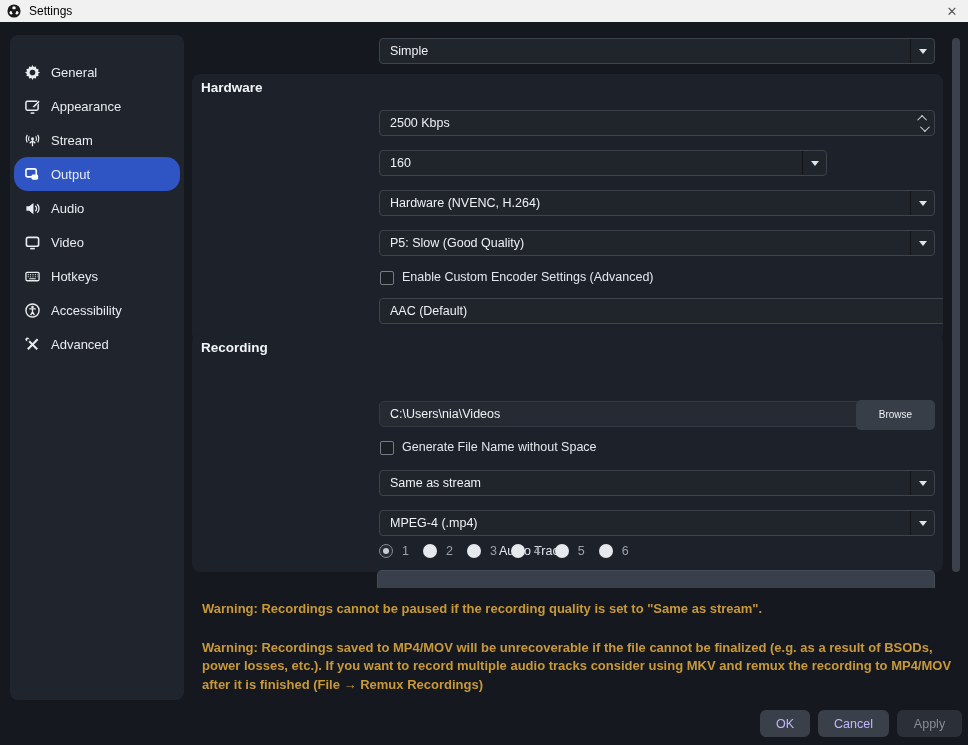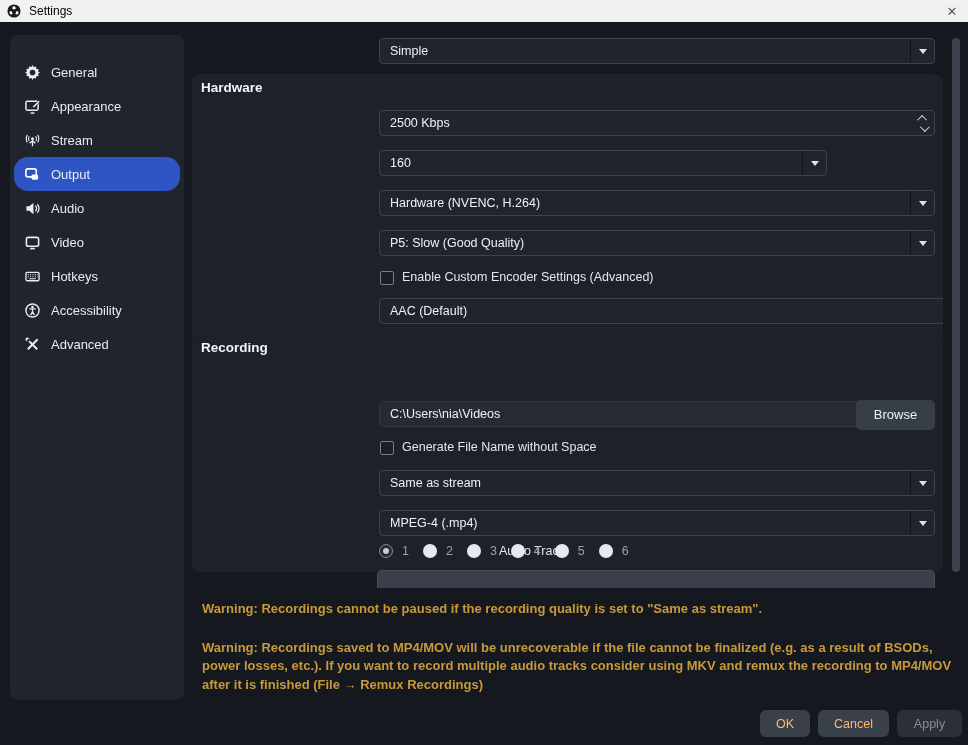--- a/index.html
+++ b/index.html
@@ -84,42 +84,42 @@
   .chev { width:7px; height:7px; border-left:1.6px solid #d6dbe1; border-top:1.6px solid #d6dbe1; }
   .chev.up { transform:rotate(45deg) translateY(2px); }
   .chev.down { transform:rotate(225deg) translateY(2px); }
   .checkbox {
     position:absolute; width:14px; height:14px;
     background:#1a1e25; border:1px solid #777d85; border-radius:2px;
   }
   .check-label { position:absolute; font-size:12.5px; color:#e3e7ed; white-space:nowrap; }
   .btn {
     position:absolute; background:#383e48; border-radius:5px;
-    font-size:13px; color:#eef1f5; text-align:center;
+    font-size:10px; color:#eef1f5; text-align:center;
   }
   .radio-group { position:absolute; display:flex; align-items:center; gap:9px; }
   .radio { width:14px; height:14px; border-radius:50%; background:#e6eaee; }
   .radio.checked {
     background:#262b33; border:1px solid #858b93; position:relative;
   }
   .radio.checked::after {
     content:""; position:absolute; left:3px; top:3px; width:6px; height:6px;
     border-radius:50%; background:#c6ccd3;
   }
   .radio-num { font-size:12.5px; color:#9aa1aa; margin-right:5px; }
   
   .vscroll-track { position:absolute; left:950px; top:32px; width:12px; height:556px; }
   .vscroll-thumb { position:absolute; left:2px; top:6px; width:8px; height:534px; background:#3c424d; border-radius:4px; }
   
   .warnings { position:absolute; left:202px; top:600px; width:752px; }
   .warn { font-size:13px; font-weight:bold; color:#c8993a; line-height:18.5px; }
   .warn + .warn { margin-top:20px; }
   
   .footer-btn { position:absolute; top:710px; height:27px; border-radius:6px;
-    background:#3a404a; color:#fdba74; font-size:12.5px;
+    background:#3a404a; color:#c4b5fd; font-size:12.5px;
     display:flex; align-items:center; justify-content:center; }
   .footer-btn.disabled { background:#2b2f37; color:#878d95; }
 </style>
 </head>
 <body>
 
 <div class="titlebar">
   <svg class="obs-logo" viewBox="0 0 16 16">
     <circle cx="8" cy="8" r="7.5" fill="#1a1a1a"></circle>
     <circle cx="8" cy="4.6" r="2" fill="#ffffff"></circle>

